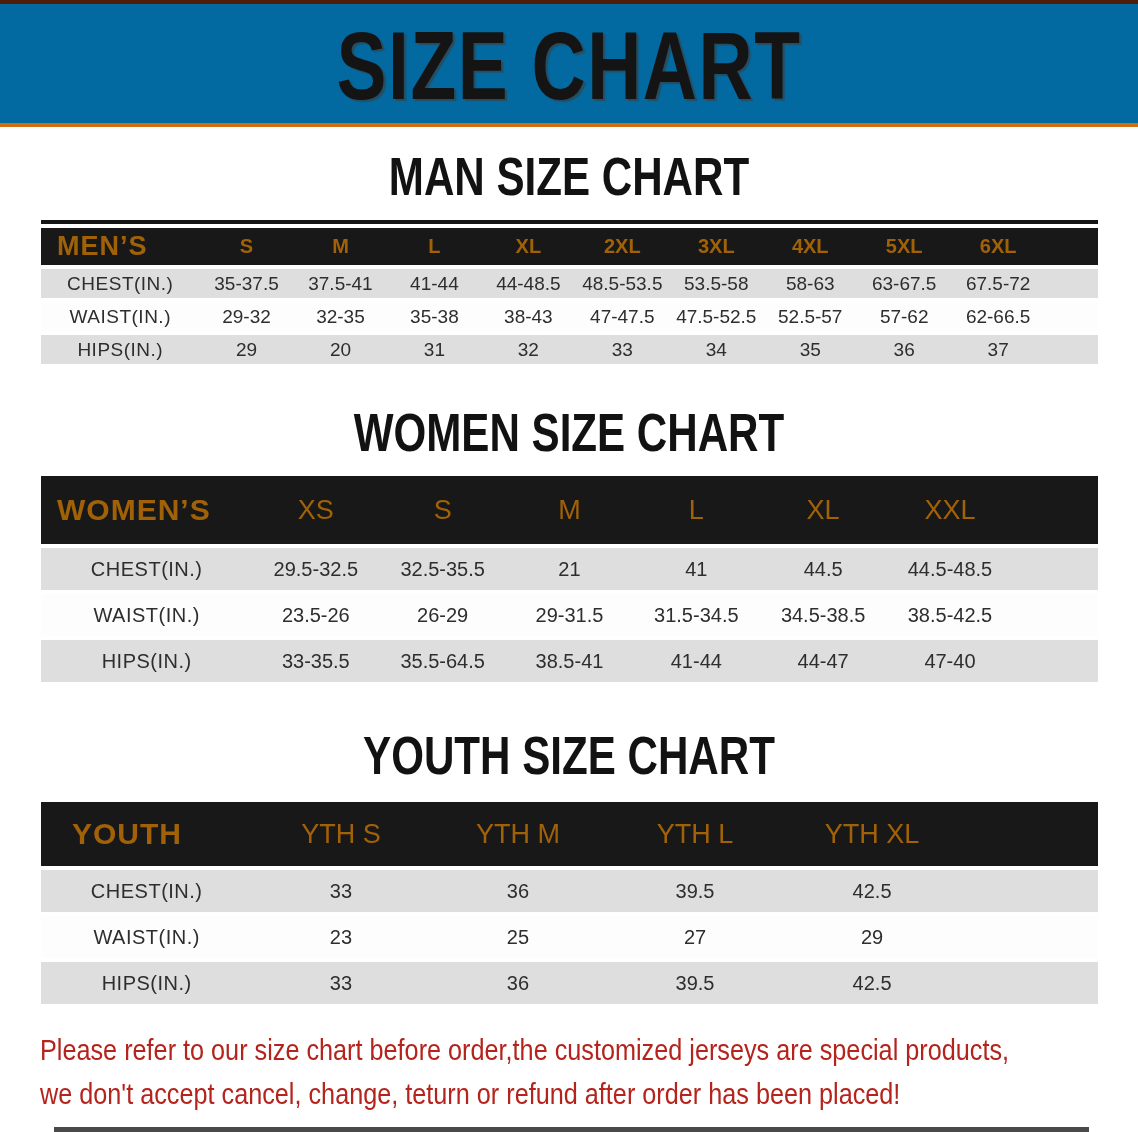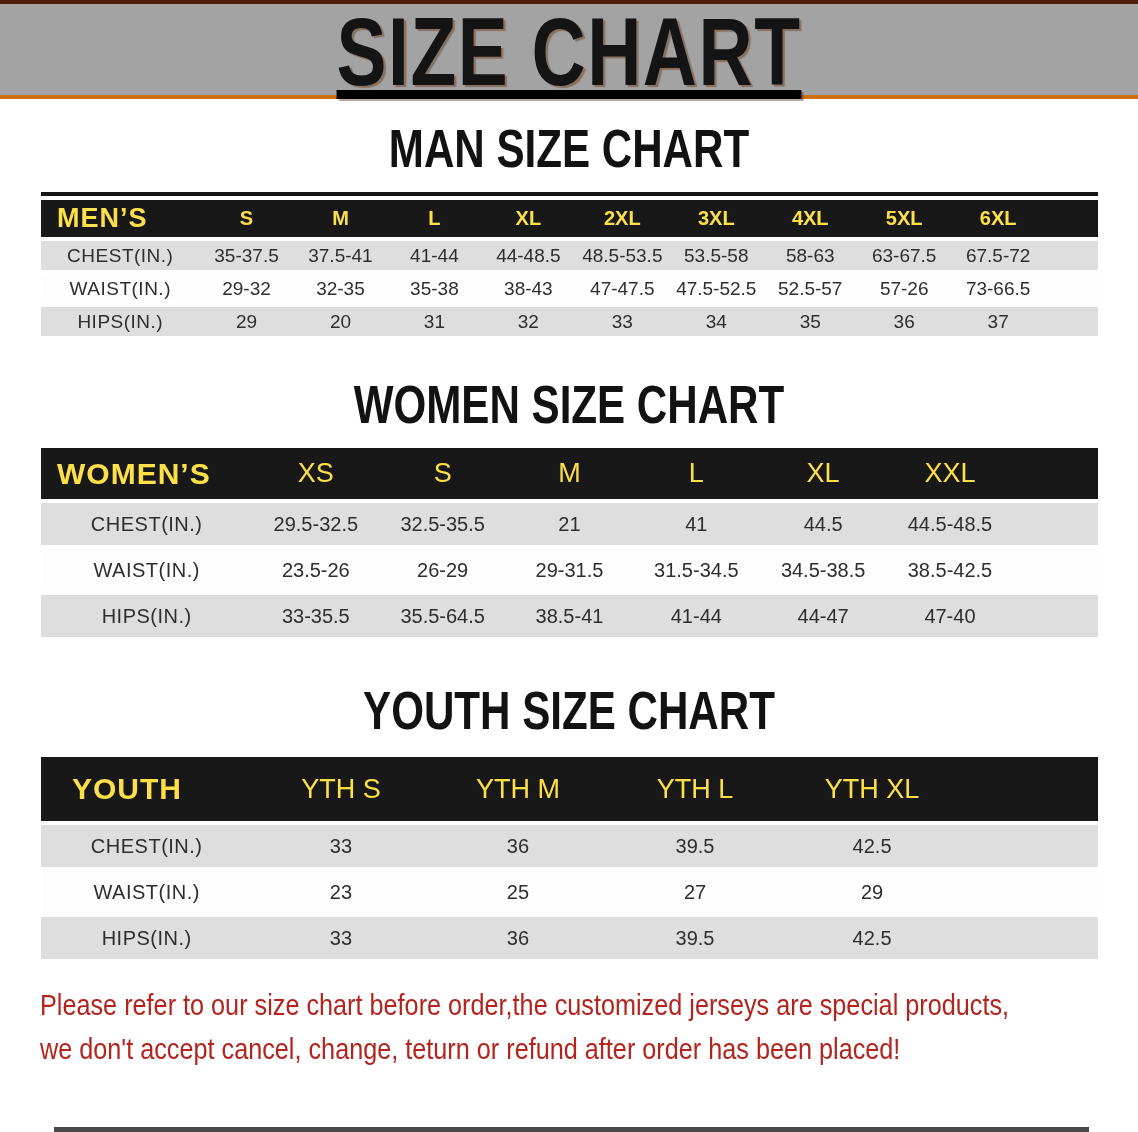--- a/index.html
+++ b/index.html
@@ -7,25 +7,25 @@
   body {
     width: 1138px; height: 1132px;
     background: #ffffff;
     font-family: "Liberation Sans", sans-serif;
     position: relative;
     overflow: hidden;
   }
 
   
   .banner {
-    height: 99px;
-    background: #a3a3a3;
+    height: 127px;
+    background: #0369a1;
     border-top: 4px solid #4F1E0C;
     box-shadow: inset 0 -4px 0 #cf6f10;
-    display: flex; align-items: center; justify-content: center; text-decoration: underline;
+    display: flex; align-items: center; justify-content: center;
   }
   .banner h1 {
     margin: 0; line-height: 1;
     font-size: 96px; font-weight: 700; letter-spacing: 2px;
     color: #141414;
     transform: scaleX(0.78);
     text-shadow: 3px 2px 1px rgba(90,40,0,0.40);
     white-space: nowrap;
   }
 
@@ -44,28 +44,28 @@
   .size-table {
     width: 1057px; margin-left: 41px;
     border-collapse: separate; border-spacing: 0 4px;
     table-layout: fixed;
   }
   #men-table   { margin-top: 17px; border-top: 4px solid #151515; }
   #women-table { margin-top: 13px; }
   #youth-table { margin-top: 16px; }
 
   .size-table thead th {
-    background: #181818; color: #fde047;
+    background: #181818; color: #a16207;
     text-align: center; font-weight: 400;
     white-space: nowrap; overflow: hidden;
   }
   .size-table thead th.lbl { text-align: left; padding-left: 16px; font-weight: 700; }
 
   #men-table   thead th { height: 37px; font-size: 20px; font-weight: 700; }
-  #women-table thead th { height: 51px; font-size: 27px; }
+  #women-table thead th { height: 68px; font-size: 27px; }
   #youth-table thead th { height: 64px; font-size: 27px; }
   #men-table   thead th.lbl { font-size: 27px; letter-spacing: 1px; }
   #women-table thead th.lbl { font-size: 30px; letter-spacing: 1px; }
   #youth-table thead th.lbl { font-size: 30px; letter-spacing: 1px; padding-left: 31px; }
 
   .size-table tbody td {
     text-align: center; color: #2e2e2e;
     white-space: nowrap; overflow: hidden;
   }
   .size-table tbody tr:nth-child(odd) td  { background: #DEDEDE; }
@@ -144,22 +144,22 @@
           </tr>
           <tr>
             <td class="lbl">WAIST(IN.)</td>
             <td>29-32</td>
             <td>32-35</td>
             <td>35-38</td>
             <td>38-43</td>
             <td>47-47.5</td>
             <td>47.5-52.5</td>
             <td>52.5-57</td>
-            <td>57-26</td>
-            <td>73-66.5</td>
+            <td>57-62</td>
+            <td>62-66.5</td>
             <td></td>
           </tr>
           <tr>
             <td class="lbl">HIPS(IN.)</td>
             <td>29</td>
             <td>20</td>
             <td>31</td>
             <td>32</td>
             <td>33</td>
             <td>34</td>

